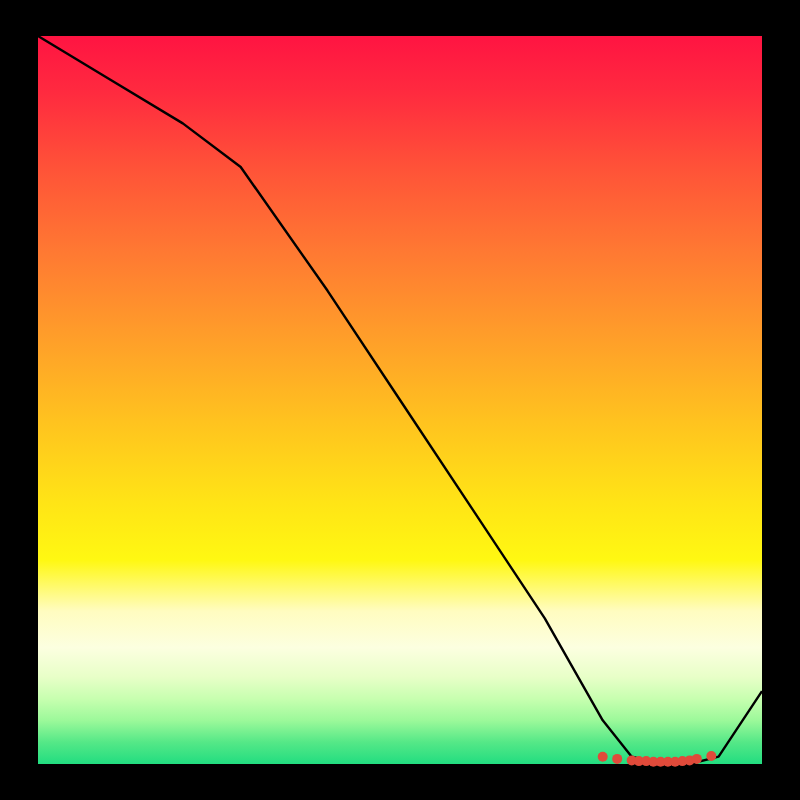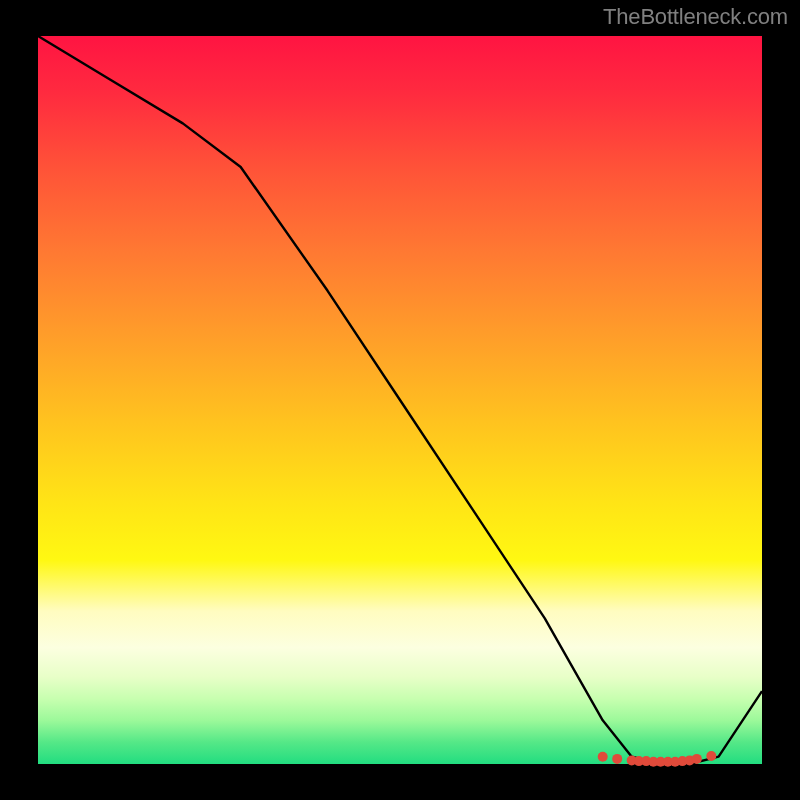--- a/index.html
+++ b/index.html
@@ -69,21 +69,20 @@
   .marker {
     fill: #e04a3a;
     stroke: none;
   }
 </style>
 </head>
 <body>
 
 <div class="frame">
 
-  <div class="attribution">TheBottleneck.com</div>
 
   <div class="plot-area">
     <svg class="curve" viewBox="0 0 724 728">
       <path class="line" d="M0.0 0.0 L72.4 43.7 L144.8 87.4 L202.7 131.0 L289.6 254.8 L362.0 364.0 L434.4 473.2 L506.8 582.4 L564.7 684.3 L593.7 720.7 L622.6 728.0 L651.6 728.0 L680.6 720.7 L724.0 655.2 "></path>
       <g>
           <circle cx="564.7" cy="720.7" r="5" class="marker"></circle>
           <circle cx="579.2" cy="722.9" r="5" class="marker"></circle>
           <circle cx="593.7" cy="724.4" r="5" class="marker"></circle>
           <circle cx="600.9" cy="725.1" r="5" class="marker"></circle>
           <circle cx="608.2" cy="725.1" r="5" class="marker"></circle>

